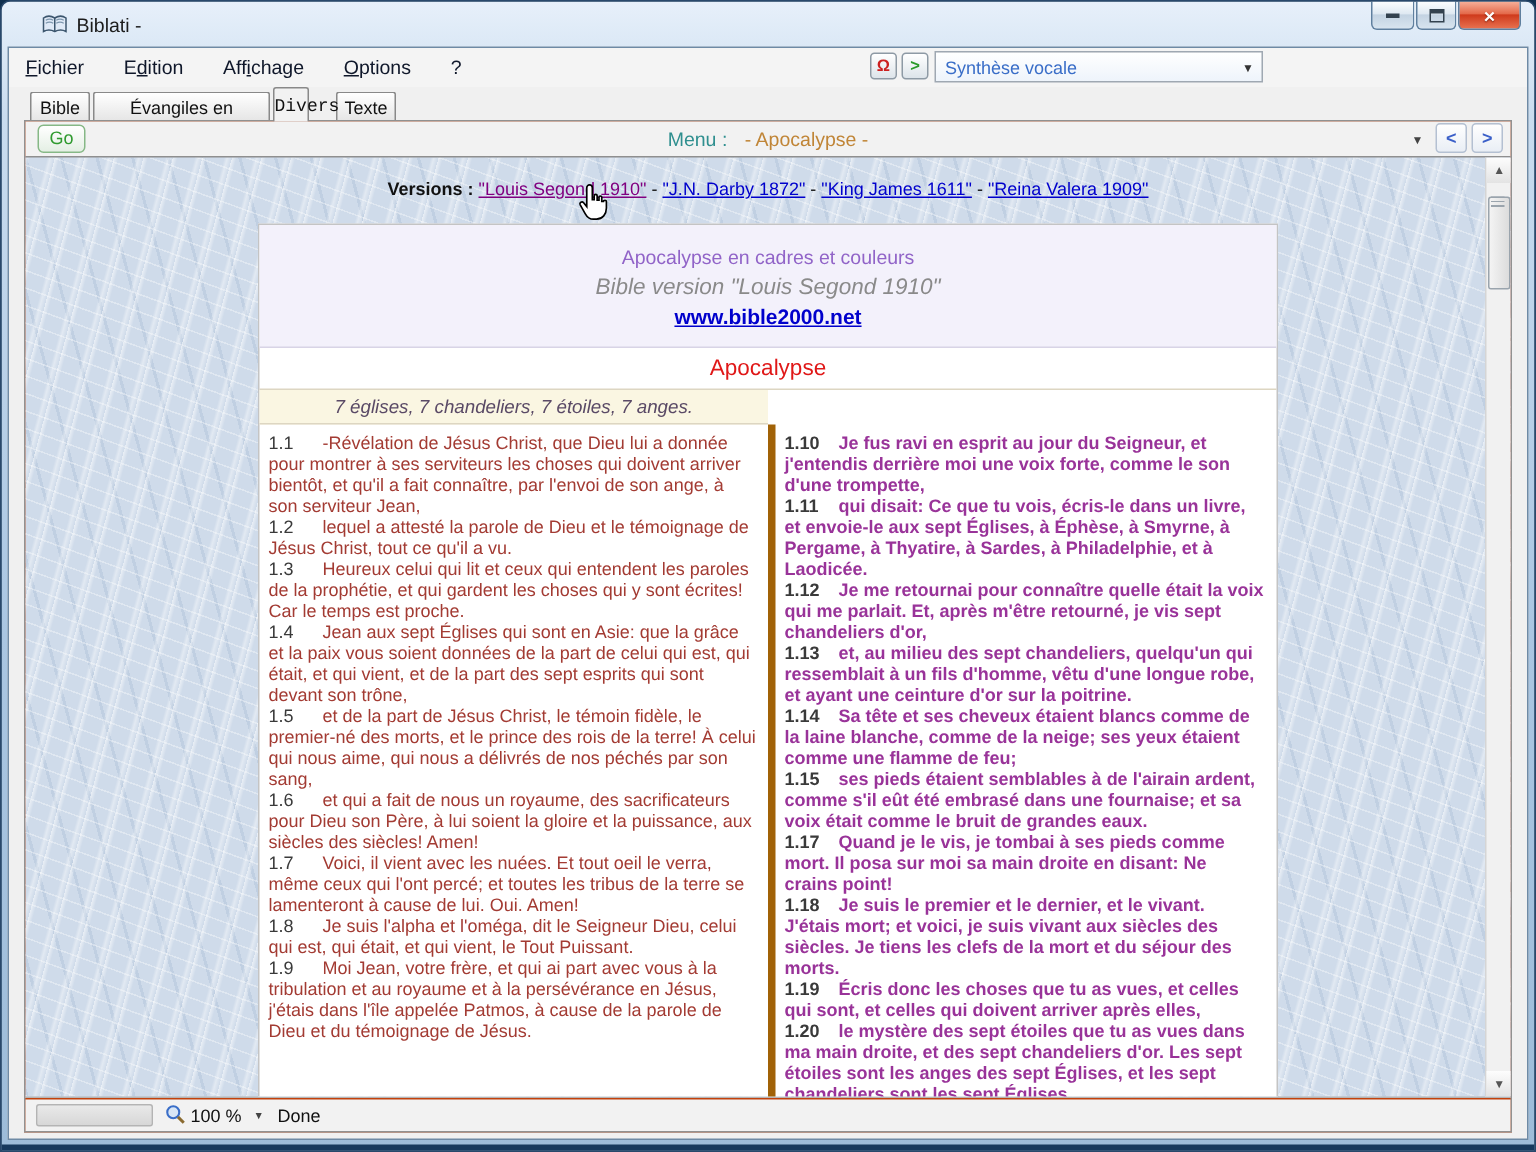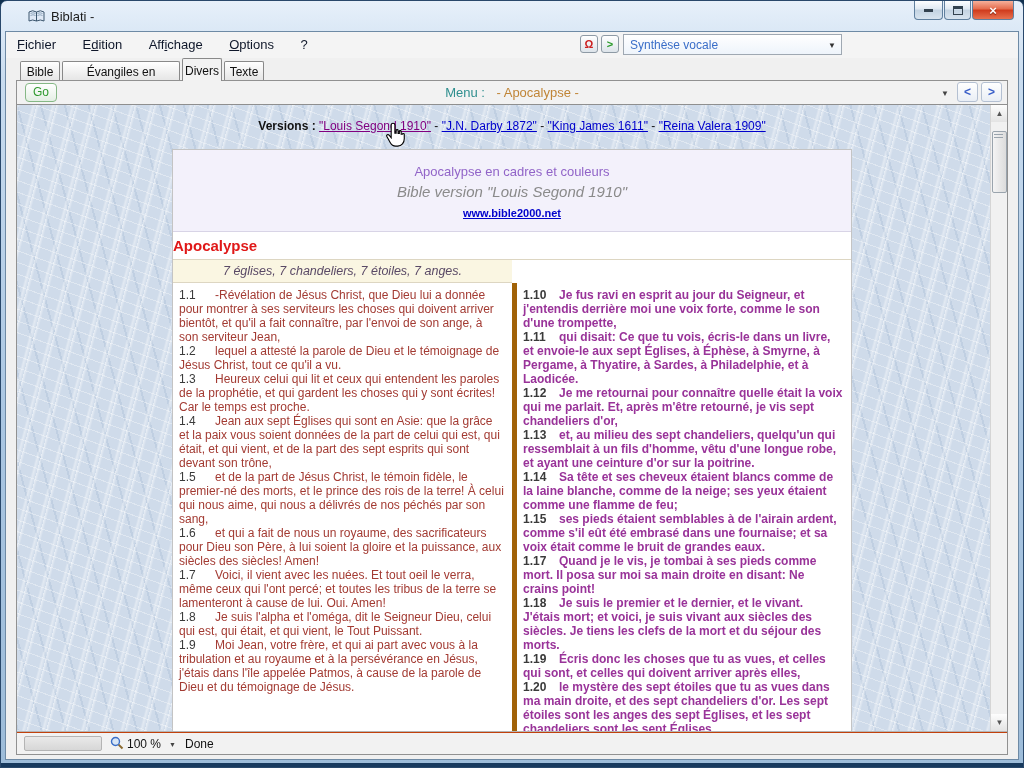--- a/index.html
+++ b/index.html
@@ -40,21 +40,21 @@
   .combo { position:absolute; left:43px; top:0; width:219px; height:21px; border:1px solid #9fa8b2;
     background:linear-gradient(180deg,#ffffff,#eef4fb); }
   .combo .val { position:absolute; left:6px; top:3px; font-size:12px; color:#3a6ec8; }
   .combo .arrow { position:absolute; right:5px; top:6px; font-size:8px; color:#333; }
 
   
   .tabs { position:absolute; left:0; top:26px; right:0; height:22px; }
   .tab { position:absolute; top:3px; height:19px; border:1px solid #898989; border-bottom:none; border-radius:2px 2px 0 0;
     background:linear-gradient(180deg,#ffffff,#e6e6e6); font-size:12px; color:#111; text-align:center; padding-top:3px; }
   .tab.active { top:0; height:23px; background:#f2f2f2; padding-top:5px; z-index:3; }
-  .tab-0 { left:14px; width:40px; } .tab-1 { left:56px; width:118px; } .tab-2 { left:176px; width:40px; } .tab-3 { left:218px; width:40px; }
+  .tab-0 { left:14px; width:40px; } .tab-1 { left:56px; width:118px; } .tab-2 { left:176px; width:24px;font-family:Liberation Mono, monospace; } .tab-3 { left:218px; width:40px; }
 
   
   .tabpage { position:absolute; left:10px; right:10px; top:48px; bottom:4px; border:1px solid #919191; background:#c2410c; z-index:2; }
 
   
   .gorow { position:absolute; left:0; right:0; top:0; height:23px; background:#f2f2f2; }
   .go-btn { position:absolute; left:8px; top:2px; width:32px; height:19px; border:1px solid #86b886; border-radius:4px;
     background:linear-gradient(180deg,#ffffff,#e4efe4); color:#2f9a2f; font-size:12px; text-align:center; line-height:17px; }
   .menu-combo-text { position:absolute; left:0; right:0; top:4px; text-align:center; font-size:13px; }
   .menu-combo-text .lab { color:#2f8f8f; }
@@ -76,22 +76,22 @@
   .versions { margin-top:14px; text-align:center; font-size:12px; color:#111; }
   .versions b { font-weight:bold; }
   .versions a { color:#0000cc; text-decoration:underline; cursor:pointer; }
   .versions a.visited { color:#800080; }
 
   .docbox { width:680px; margin:16px auto 0 auto; background:#fff; border:1px solid #c4c4c4; }
   .dochead { background:#f3f1fb; border-bottom:1px solid #d8d4e6; text-align:center; padding:14px 0 10px 0; }
   .dochead .l1 { font-size:13px; color:#9164c8; }
   .dochead .l2 { font-size:15px; font-style:italic; color:#8a8a8a; margin-top:4px; }
   .dochead .l3 { margin-top:3px; }
-  .dochead .l3 a { font-size:11px; font-weight:bold; color:#0000cc; text-decoration:underline; cursor:pointer;margin-top:36px; }
-  .booktitle { text-align:left; padding:5px 0; font-size:15px; font-weight:bold; color:#e01818; border-bottom:1px solid #ddd6c2; }
+  .dochead .l3 a { font-size:14px; font-weight:bold; color:#0000cc; text-decoration:underline; cursor:pointer;margin-top:36px; }
+  .booktitle { text-align:center; padding:5px 0; font-size:15px; font-weight:normal; color:#e01818; border-bottom:1px solid #ddd6c2; }
   .colheads, .colbody { display:flex; }
   .colheads .ch { width:50%; background:#faf6e2; font-size:12.5px; font-style:italic; color:#5a4a66;
     text-align:center; padding:4px 6px; border-bottom:1px solid #ddd6c2; }
   .colheads .ch + .ch { border-left:1px solid #ddd6c2; }
   .colbody .cell { width:50%; padding:5px 8px 6px 6px; font-size:12px; line-height:14px; }
   .colbody .cell + .cell { border-left:5px solid #a16207;font-weight:bold; }
   .cell.left { color:#a33b33; }
   .cell.right { color:#993399; }
   .verse { margin:0; }
   .vnum { display:inline-block; min-width:36px; color:#3a3a3a; }

